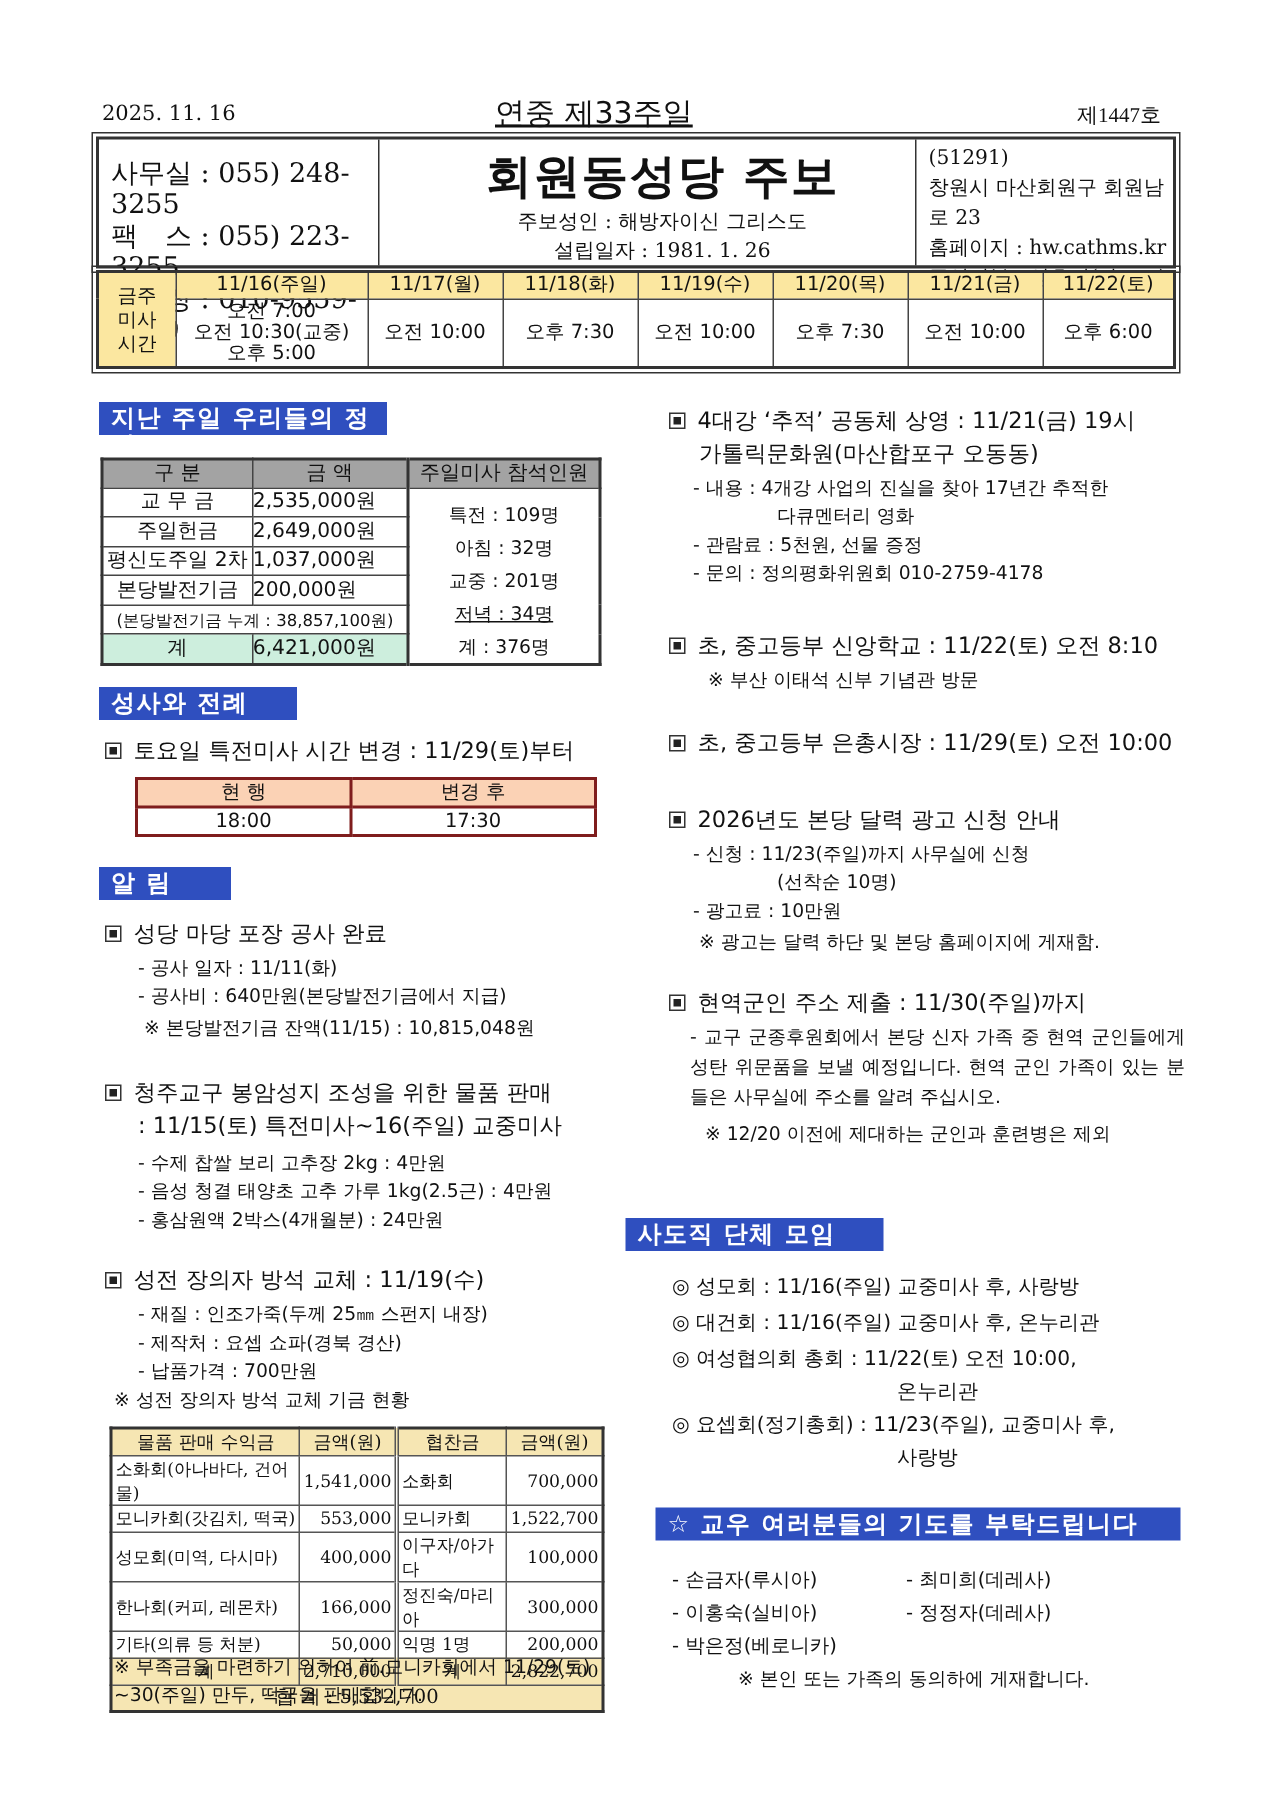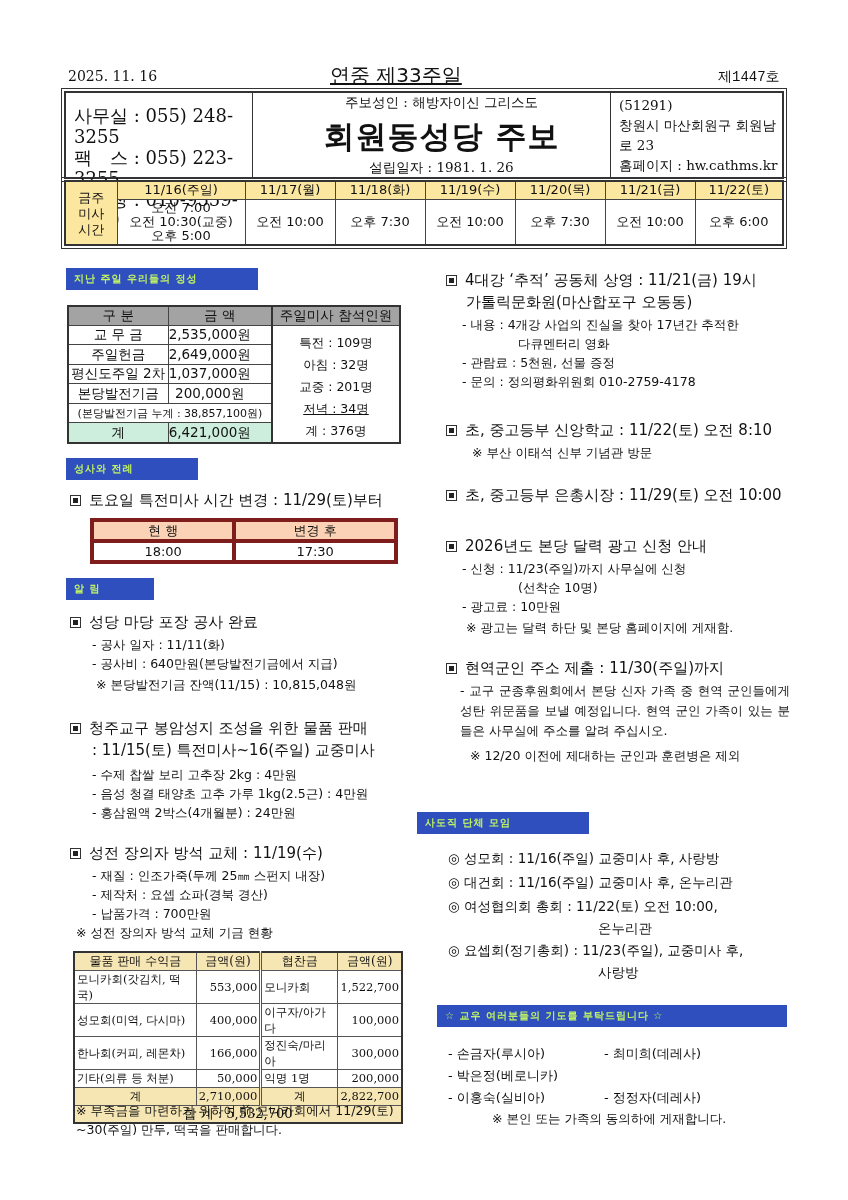--- a/index.html
+++ b/index.html
@@ -2,58 +2,58 @@
 <html><head>
 <meta charset="utf-8">
 <style>
   * { box-sizing: border-box; margin: 0; padding: 0; }
   body { width: 848px; height: 1200px; background: #fff; font-family: "DejaVu Sans", sans-serif; color: #111; position: relative; overflow: hidden; }
   .abs { position: absolute; }
 
   
   #date { left: 68px; top: 68px; font-size: 14px; font-family: "DejaVu Serif", serif; }
   #week-title { left: 330px; top: 62px; font-size: 20px; text-decoration: underline; font-weight: normal; }
-  #issue { left: 718px; top: 68px; font-size: 14px; font-family: Liberation Mono, monospace; }
+  #issue { left: 718px; top: 68px; font-size: 14px; font-family: Liberation Serif, serif; }
 
   #masthead { left: 64px; top: 91px; width: 720px; height: 88px; border: 2px solid #333; outline: 1px solid #333; outline-offset: 2px; }
   #masthead .col { position: absolute; top: 0; bottom: 0; }
   #contact { left: 0; width: 187px; border-right: 1px solid #333; padding: 12px 0 0 8px; font-family: "DejaVu Serif", serif; font-size: 18px; line-height: 21px; }
   #title-col { left: 207px; width: 338px; border-right: 1px solid #333; text-align: center; }
   #church-name { font-size: 31px; font-weight: bold; letter-spacing: 1px; margin-top: 4px; }
   #patron, #founded { font-family: "DejaVu Serif", serif; font-size: 13.5px; line-height: 19px; }
   #addr { left: 545px; right: 0; padding: 2px 0 0 8px; font-family: "DejaVu Serif", serif; font-size: 13.5px; line-height: 20px; }
 
   
   #mass-table { left: 64px; top: 180px; width: 720px; border-collapse: collapse; border: 2px solid #333; outline: 1px solid #333; outline-offset: 2px; font-size: 13px; }
   #mass-table td { border: 1px solid #444; text-align: center; }
   #mass-table .hdr td { background: #fbe7a0; height: 18px; line-height: 16px; }
   #mass-table .label { background: #fbe7a0; width: 52px; line-height: 18px; padding-top: 2px; }
   #mass-table .times td { height: 46px; line-height: 14px; }
 
   
-  .sec-hdr { background: #2f4fbf; color: #bef264; font-weight: bold; font-size: 10px; padding: 2px 8px; height: 22px; line-height: 18px; letter-spacing: 1px; }
+  .sec-hdr { background: #2f4fbf; color: #ffffff; font-weight: bold; font-size: 16px; padding: 2px 8px; height: 22px; line-height: 18px; letter-spacing: 1px; }
 
   
   #offering { left: 67px; top: 305px; border-collapse: collapse; font-size: 13.5px; border: 2px solid #333; }
   #offering td { border: 1px solid #444; height: 19px; line-height: 17px; }
   #offering .th { background: #a3a3a3; text-align: center; }
   #offering .k { text-align: center; width: 100px; }
-  #offering .v { text-align: center; padding-right: 20px; width: 104px; }
+  #offering .v { text-align: left; padding-right: 20px; width: 104px; }
   #offering .note { font-size: 11px; text-align: center; margin-top: 10px; }
   #offering .tot td { background: #cdeedd; }
   #offering .att { width: 128px; text-align: center; vertical-align: top; padding-top: 6px; border-left: 2px solid #333; }
   .att-line { font-size: 12.5px; line-height: 22px; }
 
   .item-title { font-size: 15px; line-height: 20px; }
   .bullet-sq { display: inline-block; width: 11px; height: 11px; border: 1px solid #333; position: relative; margin-right: 8px; vertical-align: -1px; }
   .bullet-sq::after { content: ""; position: absolute; left: 2px; top: 2px; width: 5px; height: 5px; background: #222; }
   .sub { font-size: 12.5px; line-height: 19px; }
 
   #change-table { left: 90px; top: 518px; width: 308px; border-collapse: collapse; font-size: 13px; border: 1px solid #333; }
-  #change-table td { border: 4px solid #7f1d1d; text-align: center; height: 19px; line-height: 17px; }
+  #change-table td { border: 2px solid #7f1d1d; text-align: center; height: 19px; line-height: 17px; }
   #change-table .th { background: #fbd2b5; }
 
   #fund-table { left: 73px; top: 951px; width: 330px; border-collapse: collapse; font-family: "DejaVu Serif", serif; font-size: 11.5px; border: 2px solid #333; padding-left: 32px; }
   #fund-table td { border: 1px solid #555; height: 18px; line-height: 16px; padding: 0 2px; }
   #fund-table .th td { background: #f6e6b3; text-align: center; font-size: 12px; }
   #fund-table .num { text-align: right; }
   #fund-table .sum td { background: #f6e6b3; }
   #fund-table .grand td { background: #f6e6b3; text-align: center; font-size: 13px; }
   #fund-table .dbl { border-right: 3px double #555; }
 
@@ -67,22 +67,22 @@
 <div id="week-title" class="abs">연중 제33주일</div>
 <div id="issue" class="abs">제1447호</div>
 
 <div id="masthead" class="abs">
   <div id="contact" class="col">
     <div>사무실 : 055) 248-3255</div>
     <div>팩　스 : 055) 223-3255</div>
     <div>사무장 : 010-9559-6199</div>
   </div>
   <div id="title-col" class="col">
+    <div id="church-name">회원동성당 주보</div>
     <div id="patron">주보성인 : 해방자이신 그리스도</div>
-    <div id="church-name">회원동성당 주보</div>
     <div id="founded">설립일자 : 1981. 1. 26</div>
   </div>
   <div id="addr" class="col">
     <div>(51291)</div>
     <div>창원시 마산회원구 회원남로 23</div>
     <div>홈페이지 : hw.cathms.kr</div>
     <div>주임신부 : 임효진(야고보)</div>
   </div>
 </div>
 
@@ -206,20 +206,26 @@
 
 <table id="fund-table" class="abs">
   <tbody>
       <tr class="th">
     <td>물품 판매 수익금</td>
     <td class="dbl">금액(원)</td>
     <td>협찬금</td>
     <td>금액(원)</td>
   </tr>
   <tr>
+    <td>소화회(아나바다, 건어물)</td>
+    <td class="num dbl">1,541,000</td>
+    <td>소화회</td>
+    <td class="num">700,000</td>
+  </tr>
+  <tr>
     <td>모니카회(갓김치, 떡국)</td>
     <td class="num dbl">553,000</td>
     <td>모니카회</td>
     <td class="num">1,522,700</td>
   </tr>
   <tr>
     <td>성모회(미역, 다시마)</td>
     <td class="num dbl">400,000</td>
     <td>이구자/아가다</td>
     <td class="num">100,000</td>
@@ -296,19 +302,19 @@
   <div class="meet" style="margin-left:150px;line-height:20px;">사랑방</div>
 </div>
 
 <div class="abs sec-hdr" style="left:437px;top:1005px;width:350px;font-weight:bold;">☆ 교우 여러분들의 기도를 부탁드립니다 ☆</div>
 
 <div class="abs" style="left:448px;top:1043px;width:350px;">
   <div class="pray" style="position:relative;height:22px;">
     <span style="position:absolute;left:0;">- 손금자(루시아)</span>
     <span style="position:absolute;left:156px;">- 최미희(데레사)</span>
   </div>
-  <div class="pray">- 박은정(베로니카)</div>
   <div class="pray" style="position:relative;height:22px;">
     <span style="position:absolute;left:0;">- 이홍숙(실비아)</span>
     <span style="position:absolute;left:156px;">- 정정자(데레사)</span>
   </div>
+  <div class="pray">- 박은정(베로니카)</div>
   <div class="sub" style="margin-left:44px;">※ 본인 또는 가족의 동의하에 게재합니다.</div>
 </div>
 
 </body></html>

